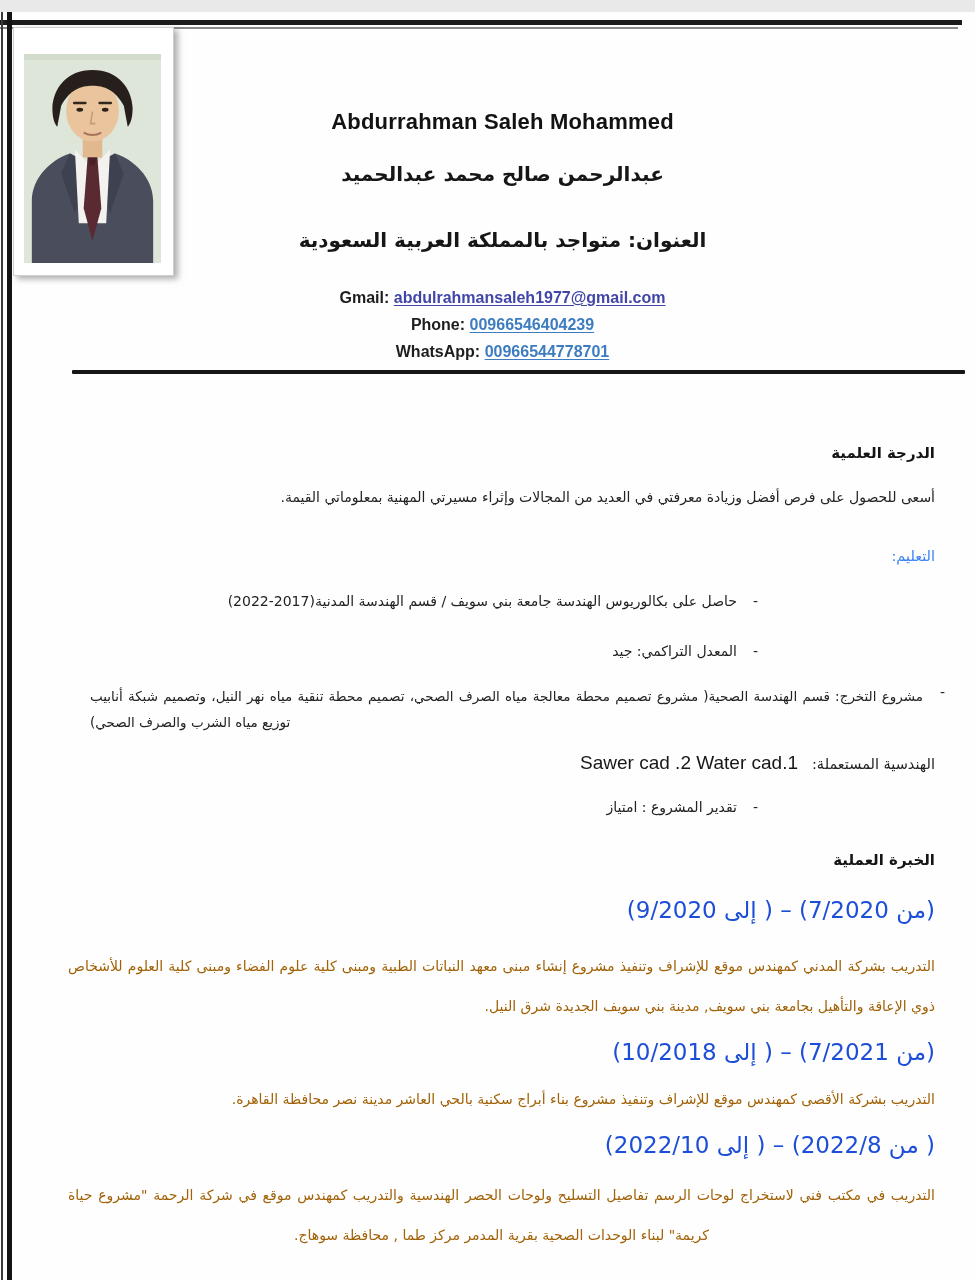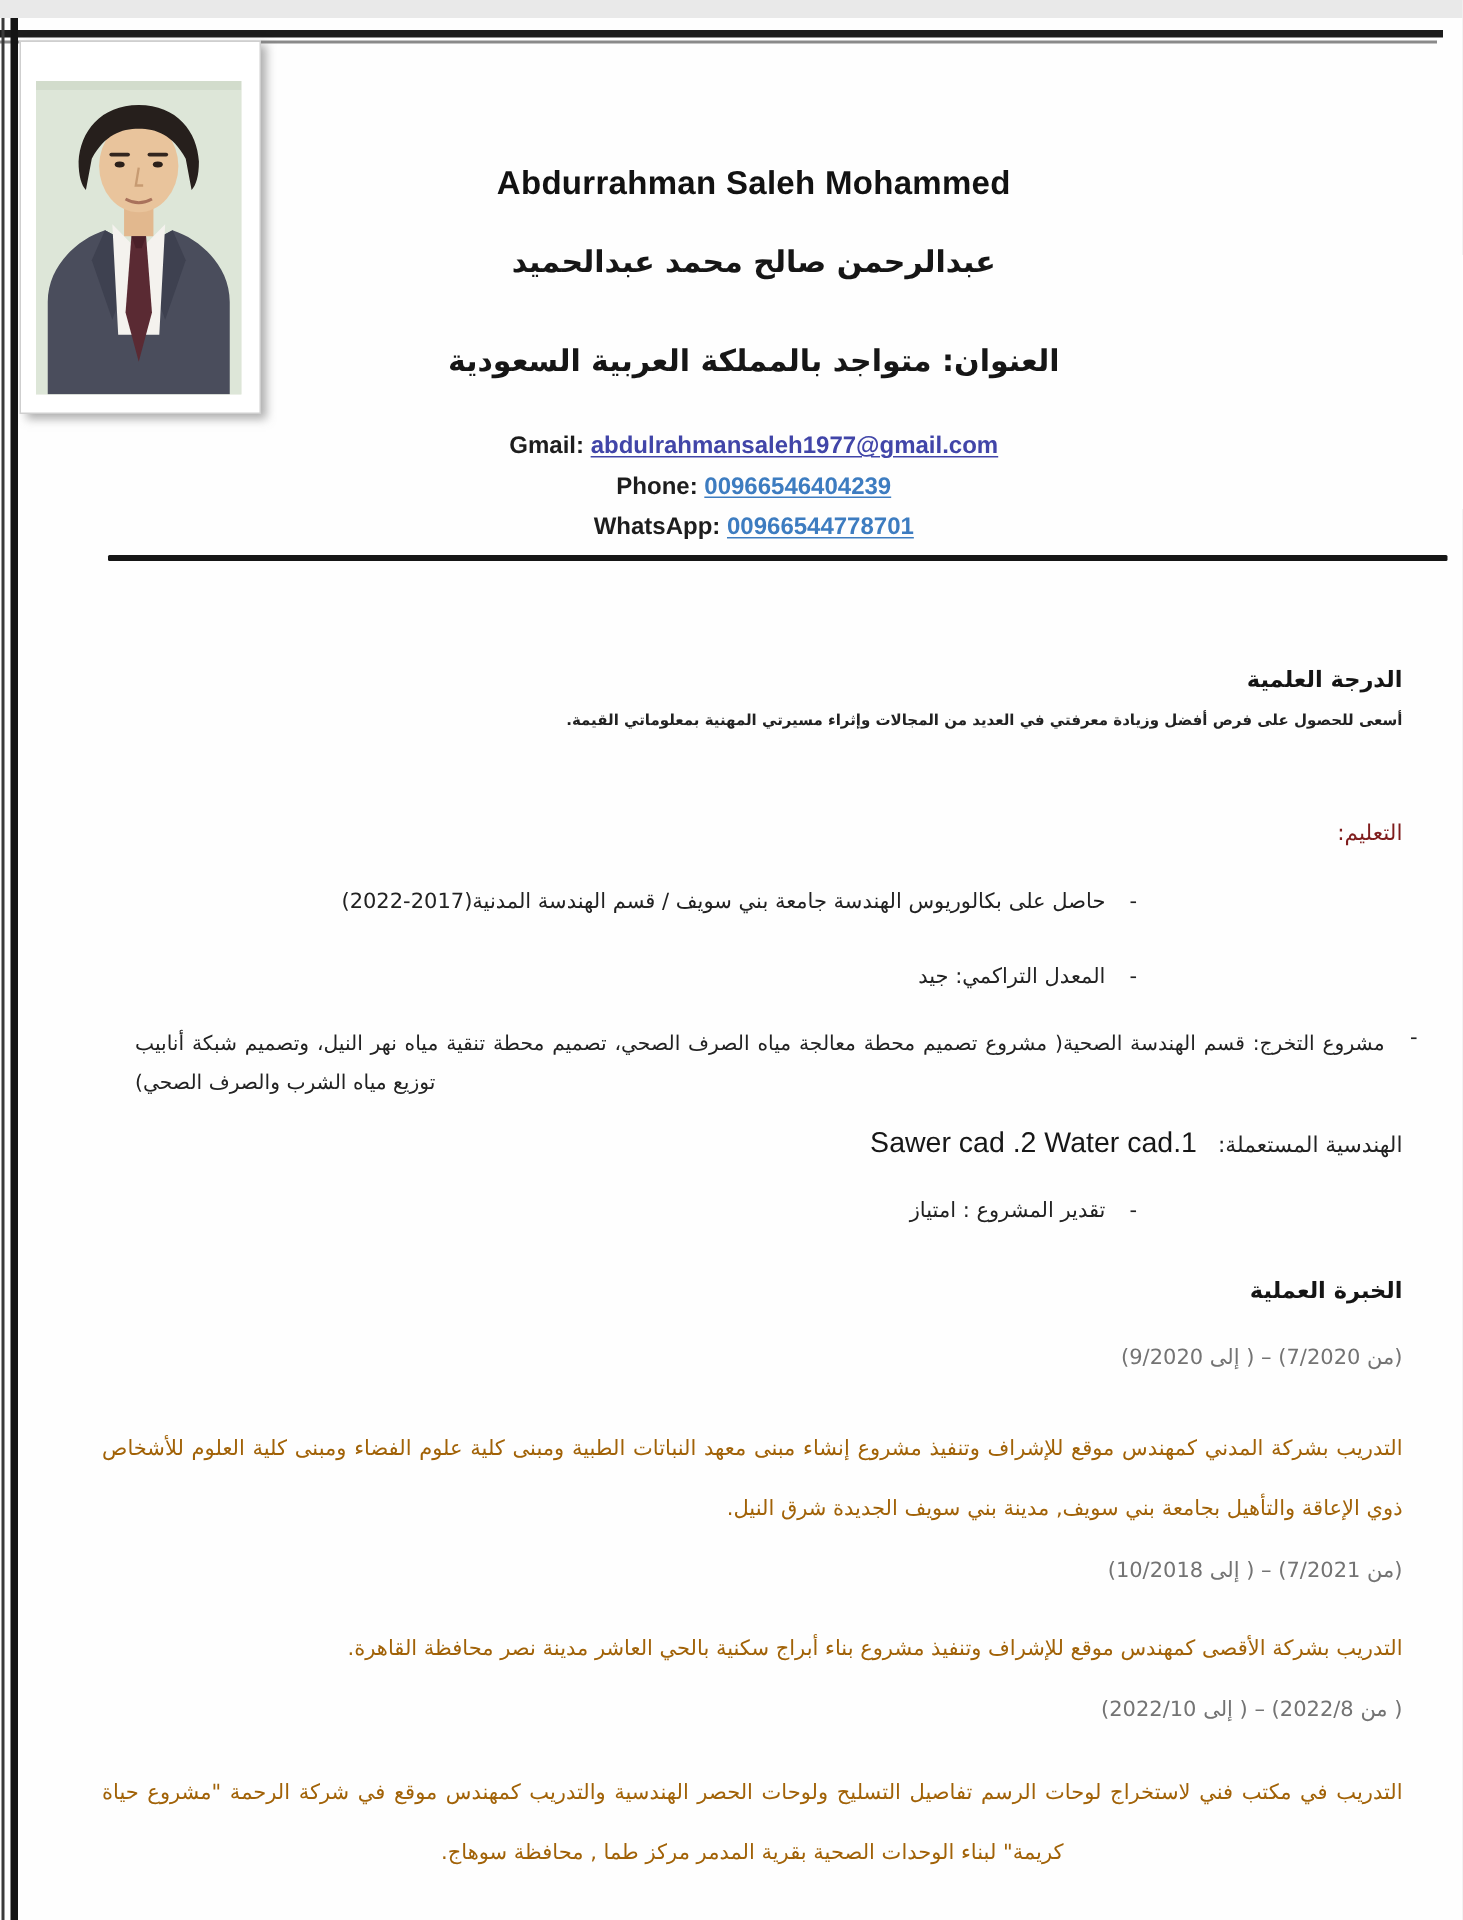--- a/index.html
+++ b/index.html
@@ -36,39 +36,39 @@
   .contact-link{text-decoration:underline;text-underline-offset:2px;cursor:pointer;}
   .link-email{color:#4145a8;}
   .link-blue{color:#3d7cc0;}
 
   .hr-line{top:358px;left:72px;width:893px;height:4px;background:#161616;border-radius:1px;}
 
   
   .rtl{direction:rtl;}
   .h-ar{font-size:15px;font-weight:700;color:#151515;}
   .h-degree{top:432px;right:40px;}
-  .objective{top:463px;right:40px;font-size:10px;white-space:nowrap;color:#222;font-weight:bold;}
-  .edu-label{top:536px;right:40px;font-size:14.5px;color:#7f1d1d;}
+  .objective{top:477px;right:40px;font-size:14px;white-space:nowrap;color:#222;}
+  .edu-label{top:536px;right:40px;font-size:14.5px;color:#3b82f6;}
 
   .bullet{display:flex;direction:rtl;gap:16px;font-size:14px;color:#222;white-space:nowrap;}
   .b1{top:581px;right:217px;}
   .b2{top:631px;right:217px;}
   .b4{top:787px;right:217px;}
   .b3-dash{top:672px;right:30px;font-size:14px;color:#222;}
   .b3-text{
     top:671px;right:52px;left:90px;direction:rtl;font-size:13.5px;line-height:26px;color:#222;
     text-align:justify;text-align-last:left;
   }
 
   .software{top:740px;right:40px;display:flex;direction:rtl;align-items:baseline;gap:14px;}
   .software-label{font-size:14.5px;color:#222;}
   .software-value{direction:ltr;unicode-bidi:isolate;font-family:"Liberation Sans",sans-serif;font-size:19px;font-weight:500;color:#171717;}
 
   .h-exp{top:839px;right:40px;}
-  .date-line{right:40px;direction:rtl;font-size:14px;white-space:nowrap;color:#737373;}
+  .date-line{right:40px;direction:rtl;font-size:23px;white-space:nowrap;color:#1d4ed8;}
   .date-1{top:885px;} .date-2{top:1027px;} .date-3{top:1120px;}
 
   .para{direction:rtl;font-size:14px;color:#a16207;}
   .para-1{top:934px;right:40px;left:68px;line-height:40px;text-align:justify;}
   .para-2{top:1073px;right:40px;white-space:nowrap;text-align:right;line-height:28px;}
   .para-3{top:1163px;right:40px;left:68px;line-height:40px;text-align:justify;text-align-last:center;}
 </style>
 </head>
 <body>
 

